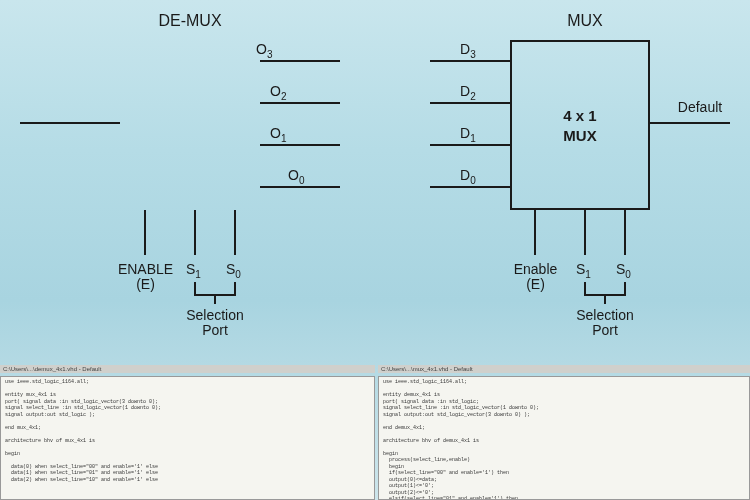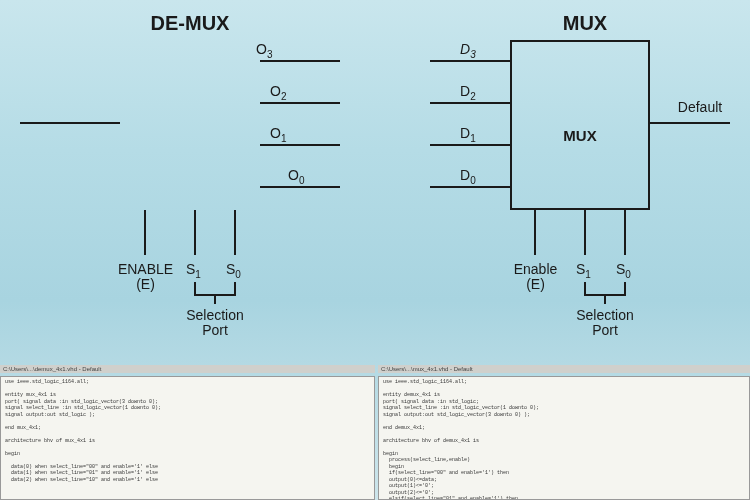--- a/index.html
+++ b/index.html
@@ -19,22 +19,22 @@
   }
   .label {
     position: absolute;
     font-size: 14px;
     color: #1a1a1a;
     text-align: center;
     line-height: 1.1;
     font-weight: 500;
   }
   .title {
-    font-size: 20px;
-    font-weight: 700;
+    font-size: 16px;
+    font-weight: 400;
   }
   .box {
     position: absolute;
     border: 2px solid #1a1a1a;
     background: transparent;
     box-sizing: border-box;
   }
   .box-inner {
     position: absolute;
     font-size: 15px;
@@ -106,25 +106,26 @@
   <div class="line vline" style="left:194px; top:282px; height:12px;"></div>
   <div class="line vline" style="left:234px; top:282px; height:12px;"></div>
   <div class="line hline" style="left:194px; top:294px; width:42px;"></div>
   <div class="line vline" style="left:214px; top:294px; height:10px;"></div>
   <div class="label" style="left:180px; top:308px; width:70px; white-space:pre;">Selection
 Port</div>
 
   <div class="label title" style="left:555px; top:12px; width:60px;">MUX</div>
 
   <div class="box" style="left:510px; top:40px; width:140px; height:170px;">
+    <div class="box-inner" style="top:65px;">4 x 1</div>
     <div class="box-inner" style="top:85px;">MUX</div>
   </div>
 
   <div class="line hline" style="left:430px; top:60px; width:80px;"></div>
-  <div class="label" style="left:460px; top:42px;font-style:italic;">D<span class="sub">3</span></div>
+  <div class="label" style="left:460px; top:42px;">D<span class="sub">3</span></div>
 
   <div class="line hline" style="left:430px; top:102px; width:80px;"></div>
   <div class="label" style="left:460px; top:84px;">D<span class="sub">2</span></div>
 
   <div class="line hline" style="left:430px; top:144px; width:80px;"></div>
   <div class="label" style="left:460px; top:126px;">D<span class="sub">1</span></div>
 
   <div class="line hline" style="left:430px; top:186px; width:80px;"></div>
   <div class="label" style="left:460px; top:168px;">D<span class="sub">0</span></div>
 

